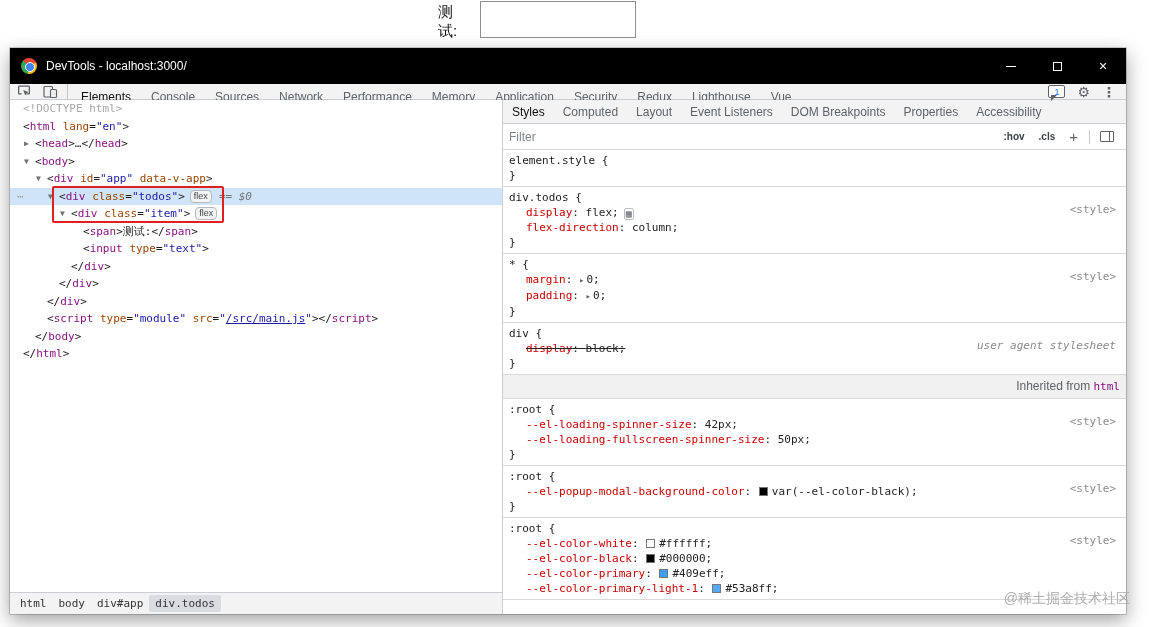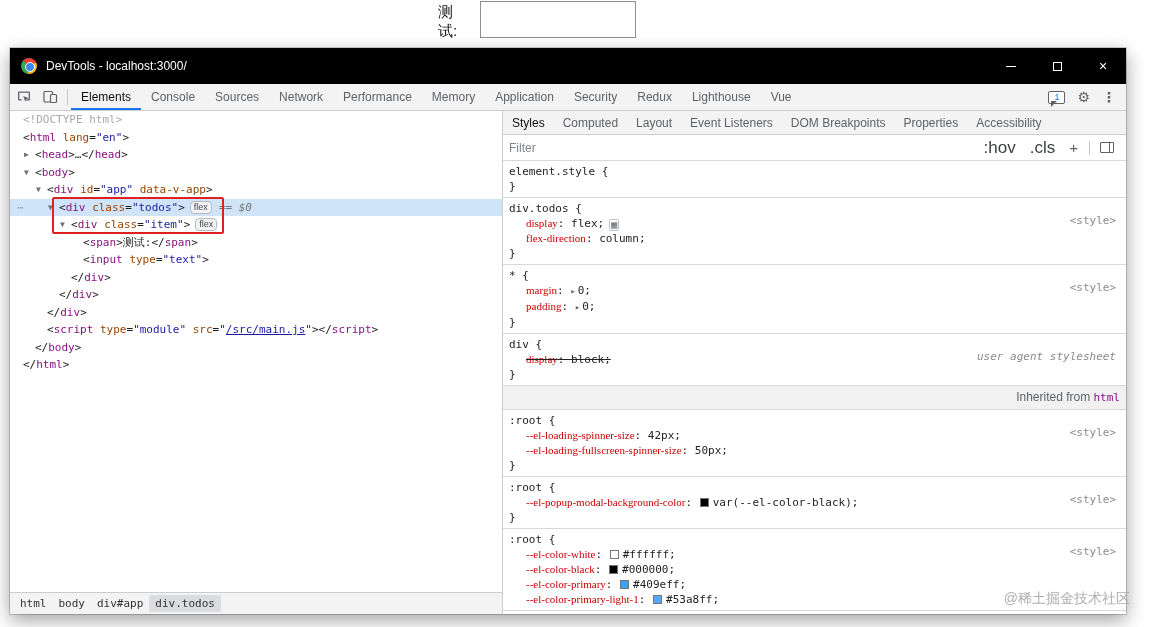--- a/index.html
+++ b/index.html
@@ -20,21 +20,21 @@
   .chrome-icon::after { content:""; position:absolute; left:4px; top:4px; width:8px; height:8px; border-radius:50%;
                         background:#4285f4; border:1.5px solid #fff; }
   .title-text { color:#fff; font-size:12px; }
   .win-controls { margin-left:auto; display:flex; height:100%; }
   .win-btn { width:46px; height:100%; display:flex; align-items:center; justify-content:center; color:#fff; }
   .min-glyph { width:10px; height:1px; background:#fff; display:block; }
   .max-glyph { width:9px; height:9px; border:1px solid #fff; display:block; }
   .close-glyph { font-size:14px; line-height:1; }
 
   
-  .tabbar { height:27px; background:#f3f3f3; border-bottom:1px solid #cacdd1; display:flex; align-items:center; flex:none; }
+  .tabbar { height:16px; background:#f3f3f3; border-bottom:1px solid #cacdd1; display:flex; align-items:center; flex:none; }
   .tool-icon { width:27px; height:26px; display:flex; align-items:center; justify-content:center; flex:none; }
   .tabbar-sep { width:1px; height:16px; background:#c6c6c6; margin:0 3px; flex:none; }
   .tab { padding:0 10px; height:26px; display:flex; align-items:center; font-size:12px; color:#5f6368; white-space:nowrap; }
   .tab.active { color:#111; box-shadow:inset 0 -2px 0 #1a73e8; }
   .right-icons { margin-left:auto; display:flex; align-items:center; gap:12px; padding-right:10px; }
   .bubble { min-width:17px; height:13px; border:1px solid #5f6368; border-radius:2px; display:flex; align-items:center; justify-content:center;
             font-size:9px; color:#1a73e8; position:relative; background:#fff; }
   .bubble::after { content:""; position:absolute; left:2px; bottom:-4px; border:3px solid transparent; border-top-color:#5f6368; border-left-color:#5f6368; width:0; height:0; }
   .glyph-icon { color:#5f6368; font-size:14px; line-height:1; }
 
@@ -62,33 +62,33 @@
   .crumb.active { background:#dadce0; border-radius:2px; }
 
   
   .styles-panel { flex:1; display:flex; flex-direction:column; min-width:0; background:#fff; }
   .subtabs { height:24px; flex:none; background:#f3f3f3; border-bottom:1px solid #cacdd1; display:flex; align-items:center; overflow:hidden; }
   .subtab { padding:16px 9px; height:24px; display:flex; align-items:center; font-size:12px; color:#5f6368; white-space:nowrap; }
   .subtab.active { color:#111; box-shadow:inset 0 -2px 0 #1a73e8; }
   .filter-row { height:26px; flex:none; border-bottom:1px solid #d9d9d9; display:flex; align-items:center; padding:0 6px; }
   .filter-input { flex:1; border:none; outline:none; background:transparent; font-size:12px; color:#333; min-width:0; }
   .filter-input::placeholder { color:#80868b; }
-  .toggle { font-size:17px; color:#3c4043; margin:0 7px; white-space:nowrap; }
+  .toggle { font-size:10px; color:#3c4043; margin:0 7px; white-space:nowrap;font-weight:bold; }
   .plus { color:#5f6368; font-size:15px; margin:0 7px; line-height:1; }
   .vsep { width:1px; height:14px; background:#c6c6c6; margin:0 4px; }
   .pane-icon { width:14px; height:11px; border:1px solid #5f6368; border-radius:1px; position:relative; margin:0 6px; }
   .pane-icon::after { content:""; position:absolute; left:8px; top:0; bottom:0; width:1px; background:#5f6368; }
 
   .rules { flex:1; overflow:hidden; font-family:"DejaVu Sans Mono","Liberation Mono",monospace; font-size:11px; line-height:15px; color:#222; }
   .rule { border-bottom:1px solid #d9d9d9; padding:3px 6px; position:relative; }
   .sel { color:#222; }
   .source { position:absolute; right:10px; top:15px; color:#8a8a8a; }
   .source.ua { font-style:italic; }
   .prop { padding-left:17px; white-space:nowrap; }
-  .pname { color:#c80000;font-family:Liberation Serif, serif; }
+  .pname { color:#c80000; }
   .pval { color:#222; }
   .struck { text-decoration:line-through; }
   .sh-arrow { color:#5f6368; font-size:9px; margin-right:2px; }
   .swatch { display:inline-block; width:9px; height:9px; border:1px solid #767676; margin:0 4px 0 1px; vertical-align:-1px; }
   .flexicon { display:inline-block; margin-left:5px; color:#5f6368; font-size:10px; line-height:10px; border:1px solid #bdc1c6; border-radius:2px;
               padding:0 1px; background:#fff; vertical-align:-1px; }
   .inherited { padding:4px 6px; background:#f1f1f1; border-bottom:1px solid #d9d9d9; font-family:"Liberation Sans",sans-serif; font-size:12px; color:#5f6368;text-align:right; }
   .inh-link { font-family:"DejaVu Sans Mono","Liberation Mono",monospace; font-size:11px; color:#881280; }
 </style>
 </head>

